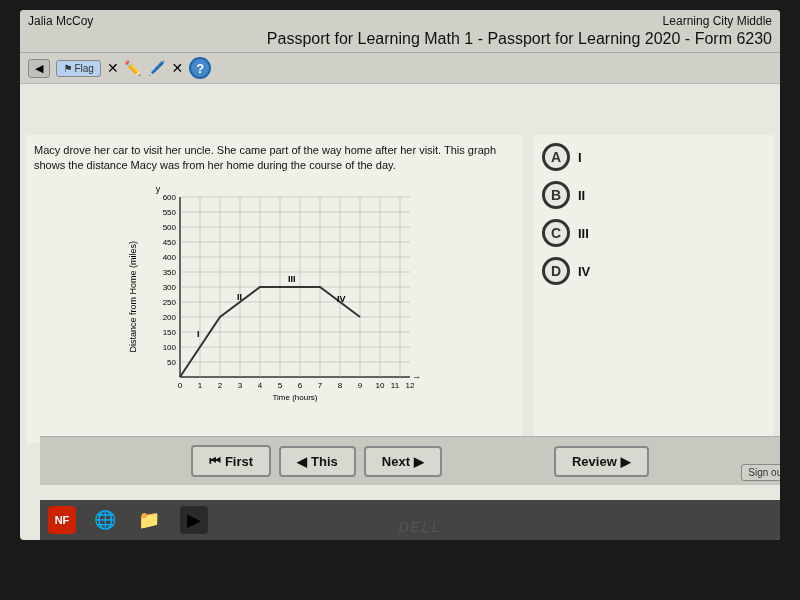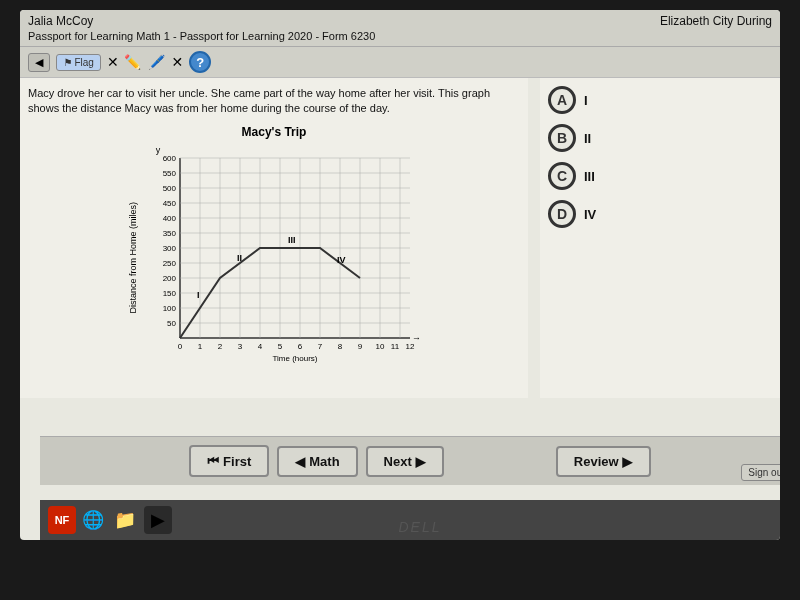--- a/index.html
+++ b/index.html
@@ -30,22 +30,22 @@
       padding: 4px 8px;
     }
     #header-top {
       display: flex;
       justify-content: space-between;
       font-size: 12px;
       color: #111;
       margin-bottom: 2px;
     }
     #header-center {
-      text-align: left;
-      font-size: 11px;
+      text-align: right;
+      font-size: 16px;
       color: #111;
     }
 
     
     #toolbar {
       background: #d0d0c8;
       border-bottom: 1px solid #bbb;
       padding: 4px 8px;
       display: flex;
       align-items: center;
@@ -82,23 +82,24 @@
       align-items: center;
       justify-content: center;
       font-size: 13px;
       font-weight: bold;
       cursor: pointer;
     }
 
     
     #main-content {
       display: flex;
-      padding: 0;
+      padding: 6px;
       gap: 12px;
       height: 320px;
+      margin-top: 45px;
     }
 
     
     #left-panel {
       flex: 1;
       background: #f0efe8;
       padding: 8px;
     }
     #question-text {
       font-size: 11px;
@@ -215,21 +216,21 @@
     #taskbar {
       position: absolute;
       bottom: 0;
       left: 20px;
       width: 760px;
       height: 40px;
       background: #444;
       display: flex;
       align-items: center;
       padding: 16px 8px;
-      gap: 4px;
+      gap: 16px;
     }
     .taskbar-icon {
       width: 28px;
       height: 28px;
       border-radius: 4px;
       display: flex;
       align-items: center;
       justify-content: center;
       cursor: pointer;
       font-size: 16px;
@@ -248,21 +249,21 @@
     }
   </style>
 </head>
 <body>
 
 <div id="screen">
 
   <div id="header">
     <div id="header-top">
       <span>Jalia McCoy</span>
-      <span>Elizabeth City During</span>
+      <span>Learning City Middle</span>
     </div>
     <div id="header-center">
       <span>Passport for Learning Math 1 - Passport for Learning 2020 - Form 6230</span>
     </div>
   </div>
 
   <div id="toolbar">
     <button class="toolbar-btn">◀</button>
     <button class="toolbar-btn flag">
       <span>⚑</span>
@@ -274,21 +275,20 @@
     <span class="toolbar-icon">✕</span>
     <div class="help-btn">
       <span>?</span>
     </div>
   </div>
 
   <div id="main-content">
 
     <div id="left-panel">
       <p id="question-text">Macy drove her car to visit her uncle. She came part of the way home after her visit. This graph shows the distance Macy was from her home during the course of the day.</p>
-      <div id="graph-title">Macy's Trip</div>
       <div id="graph-container">
         <div id="y-label">Distance from Home (miles)</div>
         <svg width="280" height="230">
 
           <text x="18" y="10" font-size="9" text-anchor="middle">y</text>
 
           <line x1="40" y1="15" x2="40" y2="195" stroke="#333" stroke-width="1.5"></line>
           <line x1="40" y1="195" x2="270" y2="195" stroke="#333" stroke-width="1.5"></line>
 
           <line x1="40" y1="15" x2="270" y2="15" stroke="#aaa" stroke-width="0.5"></line>
@@ -389,21 +389,21 @@
     </div>
   </div>
 
   <div id="bottom-nav">
     <button class="nav-btn">
       <span>⏮</span>
       <span>First</span>
     </button>
     <button class="nav-btn">
       <span>◀</span>
-      <span>Math</span>
+      <span>This</span>
     </button>
     <button class="nav-btn">
       <span>Next</span>
       <span>▶</span>
     </button>
     <button class="nav-btn review">
       <span>Review</span>
       <span>▶</span>
     </button>
     <button id="sign-out-btn">Sign out</button>

